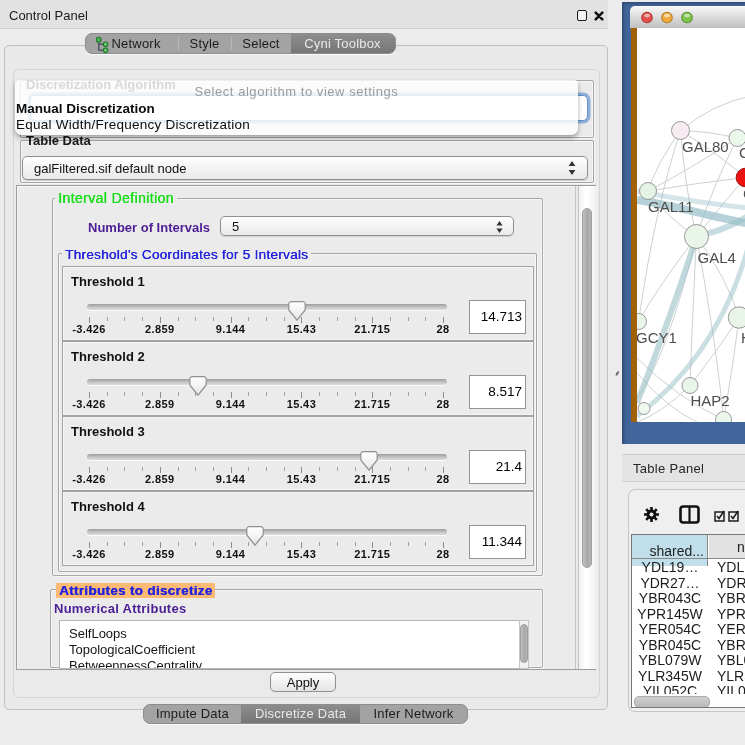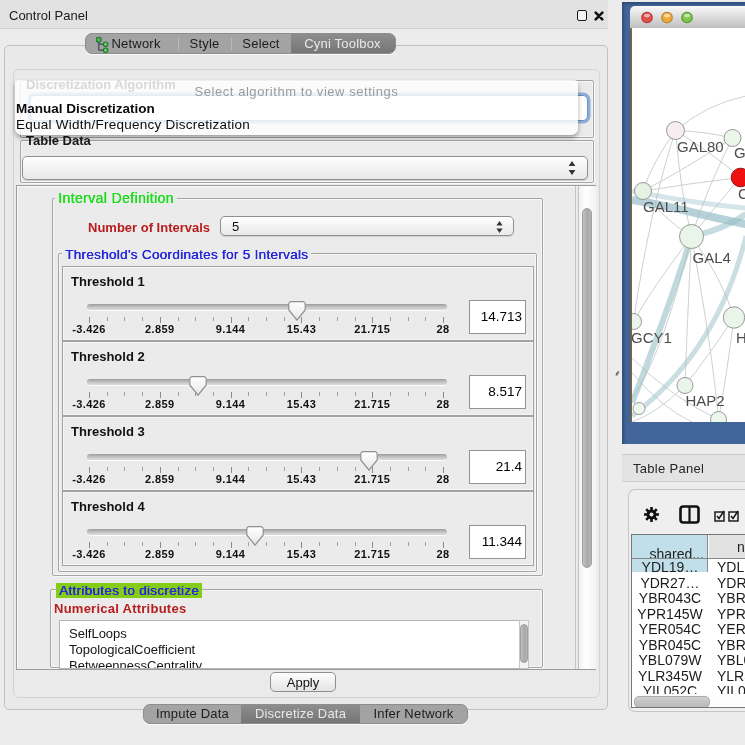--- a/index.html
+++ b/index.html
@@ -1,20 +1,20 @@
 <!DOCTYPE html>
 <html><head>
 <meta charset="utf-8">
 <style>
   html,body{margin:0;padding:0;}
   body{width:745px;height:745px;overflow:hidden;position:relative;
        background:#ececec;font-family:"Liberation Sans",sans-serif;
        -webkit-font-smoothing:antialiased;}
   .ab{position:absolute;}
-  .t13{font-size:13px;color:#b91c1c;}
+  .t13{font-size:13px;color:#4c1d95;}
   .bold{font-weight:bold;}
   
   .grp{position:absolute;border:1px solid #a5a5a5;border-radius:2px;
        box-shadow:inset 0 0 0 1px rgba(255,255,255,.55),1px 1px 0 rgba(255,255,255,.6);}
   .gtitle{position:absolute;background:#eaeaea;padding:0 3px;white-space:nowrap;}
   
   .combo{position:absolute;border:1px solid #8f8f8f;border-radius:5px;
          background:linear-gradient(#ffffff,#f4f4f4 45%,#e9e9e9);
          box-shadow:0 1px 1px rgba(0,0,0,.12);}
   .combo .ctext{position:absolute;left:11px;top:50%;transform:translateY(-50%);
@@ -80,20 +80,21 @@
 </div>
 
 <div class="grp" style="left:20px;top:80px;width:572px;height:56px;"></div>
 
 <div class="ab" style="left:30px;top:95px;width:556px;height:24px;border-radius:5px;background:#fff;
      border:1.5px solid #6593c9;box-shadow:0 0 0 2.5px rgba(110,155,210,.75);"></div>
 
 <div class="grp" style="left:20px;top:140px;width:572px;height:41px;"></div>
 <div class="gtitle bold" style="left:23px;top:133px;font-size:13px;color:#1a1a1a;background:transparent;">Table Data</div>
 <div class="combo" style="left:22px;top:156px;width:564px;height:22px;">
+  <div class="ctext">galFiltered.sif default node</div>
   <svg class="ab" style="left:544px;top:3px;" width="10" height="16" viewBox="0 0 10 16">
     <path d="M5 1 L8.4 6 H1.6 Z" fill="#333"></path>
       <path d="M5 15 L1.6 10 H8.4 Z" fill="#333"></path>
   </svg>
 </div>
 
 <div class="ab" style="left:16px;top:185px;width:578px;height:483px;background:#ebebeb;
      border:1px solid #9c9c9c;box-shadow:inset 1px 1px 0 rgba(255,255,255,.6);"></div>
 
 <div class="ab" style="left:575px;top:186px;width:1px;height:483px;background:#c4c4c4;"></div>
@@ -297,21 +298,21 @@
             <stop offset="1" stop-color="#e2e2e2"></stop>
       </linearGradient>
         </defs>
       <path d="M3.2 0.7 h11.6 a2.4 2.4 0 0 1 2.4 2.4 v5.9 L9 19.2 L0.8 9 v-5.9 a2.4 2.4 0 0 1 2.4 -2.4 z" fill="url(#g491)" stroke="#909090" stroke-width="1.2"></path>
     </svg>
     <div class="vbox">11.344</div>
   </div>
   </div>
 
 <div class="grp" style="left:50px;top:589px;width:491px;height:77px;"></div>
-<div class="gtitle" style="left:56px;top:582.5px;font-size:13.5px;letter-spacing:.3px;color:#2525dd;text-shadow:.4px 0 0 #2525dd;background:#84cc16;">Attributes to discretize</div>
+<div class="gtitle" style="left:56px;top:582.5px;font-size:13.5px;letter-spacing:.3px;color:#2525dd;text-shadow:.4px 0 0 #2525dd;background:#fdba74;font-weight:bold;">Attributes to discretize</div>
 <div class="ab t13 bold" style="left:54px;top:601px;letter-spacing:.25px;">Numerical Attributes</div>
 <div class="ab" style="left:59px;top:620px;width:460px;height:47px;background:#fff;border:1px solid #b5b5b5;border-right:none;overflow:hidden;">
   <div style="font-size:13px;color:#151515;padding:5px 0 0 9px;line-height:15.8px;">
     SelfLoops<br>TopologicalCoefficient<br>BetweennessCentrality
   </div>
 </div>
 <div class="sbtrack" style="left:519px;top:620px;width:8px;height:47px;background:#f3f3f3;border:1px solid #c5c5c5;"></div>
 <div class="sbthumb" style="left:520px;top:624px;width:6px;height:37px;"></div>
 
 <div class="ab" style="left:270px;top:672px;width:64px;height:18px;border:1px solid #8f8f8f;border-radius:5px;
@@ -343,21 +344,21 @@
   <circle cx="7" cy="6.5" r="5.8" fill="#b23330"></circle>
     <circle cx="7" cy="6.5" r="4.8" fill="#e04f4a"></circle>
   <ellipse cx="7" cy="4.6" rx="3" ry="1.8" fill="rgba(255,255,255,.55)"></ellipse>
   <circle cx="27" cy="6.5" r="5.8" fill="#b07b25"></circle>
     <circle cx="27" cy="6.5" r="4.8" fill="#eda93d"></circle>
   <ellipse cx="27" cy="4.6" rx="3" ry="1.8" fill="rgba(255,255,255,.55)"></ellipse>
   <circle cx="47" cy="6.5" r="5.8" fill="#55912e"></circle>
     <circle cx="47" cy="6.5" r="4.8" fill="#7cc44c"></circle>
   <ellipse cx="47" cy="4.6" rx="3" ry="1.8" fill="rgba(255,255,255,.55)"></ellipse>
 </svg>
-<div class="ab" style="left:630.5px;top:28px;width:114.5px;height:394px;background:#fff;overflow:hidden;border-left:1px solid #a16207;box-sizing:border-box;">
+<div class="ab" style="left:630.5px;top:28px;width:114.5px;height:394px;background:#fff;overflow:hidden;border-left:6px solid #a16207;box-sizing:border-box;">
 <svg width="114" height="394" viewBox="0 0 114 394" style="display:block;">
   <g fill="none" stroke="#cdd1d1" stroke-width="1">
     <path d="M43.5,102.5 Q75,76 114,68"></path>
     <path d="M43.5,102.5 Q70,103 100.5,110"></path>
     <path d="M43.5,102.5 Q48,160 59.5,208.5"></path>
     <path d="M43.5,102.5 Q20,135 11,163"></path>
     <path d="M100.5,110 Q55,140 11,163"></path>
     <path d="M100.5,110 Q75,160 59.5,208.5"></path>
     <path d="M108.5,149.5 Q60,155 11,163"></path>
     <path d="M108.5,149.5 Q82,180 59.5,208.5"></path>
@@ -429,21 +430,21 @@
   <path d="M10.5 2 V17" stroke="#111" stroke-width="2.2"></path>
 </svg>
 <svg class="ab" style="left:714px;top:509.5px;" width="27" height="12" viewBox="0 0 27 12">
   <rect x="1" y="2" width="9" height="9" fill="none" stroke="#161616" stroke-width="1.45"></rect>
   <path d="M3 6 L5 8.4 L10 1" stroke="#161616" stroke-width="1.5" fill="none"></path>
   <rect x="15" y="2" width="9" height="9" fill="none" stroke="#161616" stroke-width="1.45"></rect>
   <path d="M17 6 L19 8.4 L24 1" stroke="#161616" stroke-width="1.5" fill="none"></path>
 </svg>
 
 <div class="ab" style="left:631px;top:534px;width:114px;height:172px;border:1px solid #777;border-right:none;background:#fff;overflow:hidden;">
-  <div style="position:absolute;left:0;top:0;width:76px;height:37px;background:#c0dfeb;border-right:1px solid #888;
+  <div style="position:absolute;left:0;top:0;width:76px;height:31px;background:#c0dfeb;border-right:1px solid #888;
        display:flex;align-items:center;justify-content:flex-end;padding-right:3px;font-size:14px;color:#222;box-sizing:border-box;">shared...</div>
   <div style="position:absolute;left:77px;top:0;width:37px;height:23px;background:#e2e2e2;
        display:flex;align-items:center;font-size:14px;color:#222;padding-left:28px;">na</div>
   <div style="position:absolute;left:0;top:23px;width:114px;height:1px;background:#888;"></div>
   <div id="rows" style="position:absolute;left:0;top:24px;width:114px;height:134.5px;overflow:hidden;font-size:14px;color:#1c1c1c;">
       <div style="position:absolute;left:0;top:0.0px;width:76px;text-align:center;">YDL19…</div>
        <div style="position:absolute;left:85px;top:0.0px;">YDL1</div>
       <div style="position:absolute;left:0;top:15.6px;width:76px;text-align:center;">YDR27…</div>
        <div style="position:absolute;left:85px;top:15.6px;">YDR2</div>
       <div style="position:absolute;left:0;top:31.1px;width:76px;text-align:center;">YBR043C</div>

